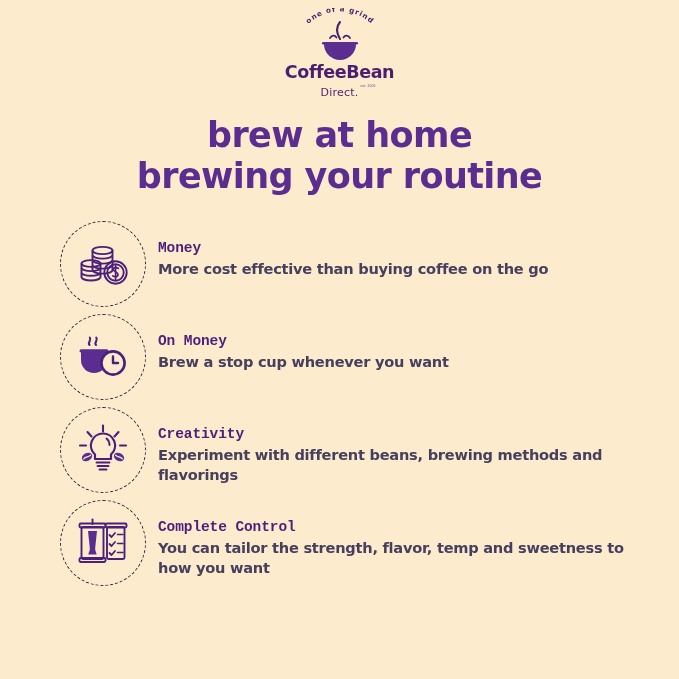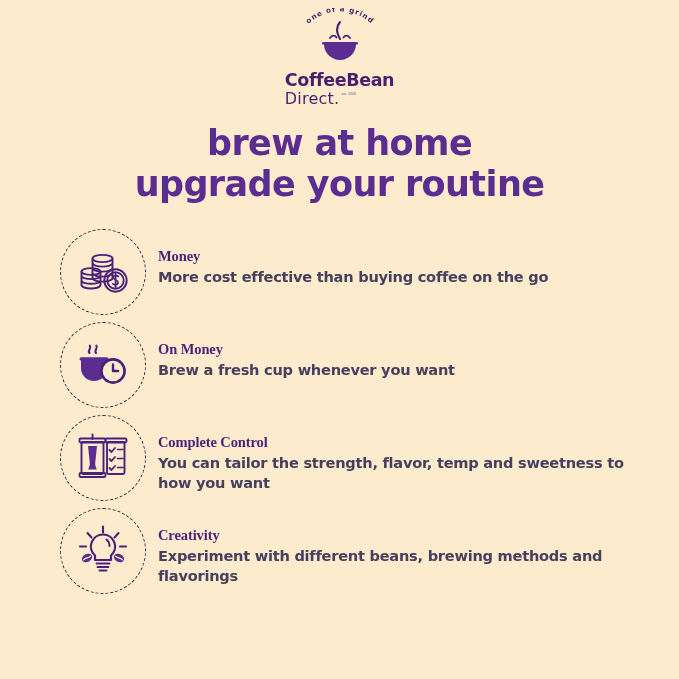--- a/index.html
+++ b/index.html
@@ -25,40 +25,40 @@
     padding-top: 8px;
   }
   .logo-mark {
     position: relative;
     width: 120px;
     height: 54px;
   }
   .logo-mark svg { display: block; }
 
   .logo-wordmark {
-    margin-top: 10px;
-    text-align: left;
+    margin-top: 2px;
+    text-align: center;
     line-height: 1;
   }
   .logo-word-main {
     font-family: "DejaVu Sans", sans-serif;
     font-size: 17.5px;
     font-weight: bold;
     letter-spacing: -0.4px;
     color: #4b1f6f;
     display: inline-block;
   }
   .logo-sub-row {
     position: relative;
     display: inline-block;
     margin-top: 1px;
   }
   .logo-word-sub {
     font-family: "DejaVu Sans", sans-serif;
-    font-size: 16px;
+    font-size: 11px;
     font-weight: normal;
     letter-spacing: 0.2px;
     color: #4b1f6f;
   }
   .logo-tm {
     position: absolute;
     right: -17px;
     top: 2px;
     font-size: 3.4px;
     color: #6b4a8a;
@@ -102,21 +102,21 @@
   }
   .icon-badge svg { display: block; }
 
   .feature-text {
     flex: 1 1 auto;
     padding-left: 12px;
     padding-top: 19px;
   }
   .feature-title {
     color: #4b1f7a;
-    font-family: Liberation Serif, serif;
+    font-family: Liberation Mono, monospace;
     font-weight: bold;
     font-size: 14.5px;
     letter-spacing: -0.1px;
     line-height: 1.15;
     margin: 0 0 2px 0;
   }
   .feature-desc {
     color: #46405e;
     font-family: "DejaVu Sans", sans-serif;
     font-size: 14.6px;
@@ -157,21 +157,21 @@
     </div>
     <div class="logo-sub-row">
       <span class="logo-word-sub">Direct.</span>
       <span class="logo-tm">est. 2006</span>
     </div>
   </div>
 </div>
 
 <h1 class="headline">
   <span class="line">brew at home</span>
-  <span class="line">upgrade your routine</span>
+  <span class="line">brewing your routine</span>
 </h1>
 
 <div class="features">
 
   <div class="feature-row">
     <div class="icon-badge">
       <svg width="52" height="52" viewBox="0 0 52 52" xmlns="http://www.w3.org/2000/svg" stroke="#4b1f7a" fill="none" stroke-width="1.9">
 
         <ellipse cx="25.5" cy="12.5" rx="10" ry="3.6"></ellipse>
         <path d="M 15.5,12.5 L 15.5,17 A 10,3.6 0 0 0 35.5,17 L 35.5,12.5"></path>
@@ -208,21 +208,59 @@
 
         <path d="M 4,18.5 L 30,18.5 L 30,27 A 13,13 0 0 1 4,27 Z" fill="#5c2d91"></path>
         <rect x="2.5" y="16.2" width="29" height="3.4" rx="1.7" fill="#5c2d91"></rect>
 
         <circle cx="36" cy="30" r="11.6" fill="#fdebcd" stroke="#4b1f7a" stroke-width="2.6"></circle>
         <path d="M 36,23.5 L 36,30 L 41,30" stroke="#4b1f7a" stroke-width="2.4" fill="none" stroke-linecap="round" stroke-linejoin="round"></path>
       </svg>
     </div>
     <div class="feature-text">
       <p class="feature-title">On Money</p>
-      <p class="feature-desc">Brew a fresh cup whenever you want</p>
+      <p class="feature-desc">Brew a stop cup whenever you want</p>
+    </div>
+  </div>
+
+  <div class="feature-row">
+    <div class="icon-badge">
+      <svg width="52" height="52" viewBox="0 0 52 52" xmlns="http://www.w3.org/2000/svg">
+
+        <g stroke="#4b1f7a" stroke-width="2.1" stroke-linecap="round" fill="none">
+          <path d="M 26,1.5 L 26,7.5"></path>
+          <path d="M 10.5,8 L 14.5,12.5"></path>
+          <path d="M 41.5,8 L 37.5,12.5"></path>
+          <path d="M 3,21.5 L 9,21.5"></path>
+          <path d="M 49,21.5 L 43,21.5"></path>
+        </g>
+
+        <path d="M 26,9.5 A 12,12 0 0 1 34,30.5 L 34,35 L 18,35 L 18,30.5
+                 A 12,12 0 0 1 26,9.5 Z" stroke="#4b1f7a" stroke-width="2.2" fill="none" stroke-linejoin="round"></path>
+        <path d="M 29.5,14.5 A 8,8 0 0 1 32.5,21" stroke="#4b1f7a" stroke-width="1.9" fill="none" stroke-linecap="round"></path>
+
+        <g stroke="#4b1f7a" stroke-width="1.9" stroke-linecap="round" fill="none">
+          <path d="M 19.5,38.5 L 32.5,38.5"></path>
+          <path d="M 20.5,42 L 31.5,42"></path>
+          <path d="M 22.5,45.5 L 29.5,45.5"></path>
+        </g>
+
+        <g fill="#5c2d91">
+          <ellipse cx="10" cy="33" rx="5.4" ry="4" transform="rotate(-28 10 33)"></ellipse>
+          <ellipse cx="42" cy="33" rx="5.4" ry="4" transform="rotate(28 42 33)"></ellipse>
+        </g>
+        <g stroke="#fdebcd" stroke-width="1.2" fill="none" stroke-linecap="round">
+          <path d="M 6.6,34.8 C 9,32.4 11,33.4 13.4,31.2"></path>
+          <path d="M 38.6,31.2 C 41,33.4 43,32.4 45.4,34.8"></path>
+        </g>
+      </svg>
+    </div>
+    <div class="feature-text">
+      <p class="feature-title">Creativity</p>
+      <p class="feature-desc">Experiment with different beans, brewing methods and flavorings</p>
     </div>
   </div>
 
   <div class="feature-row">
     <div class="icon-badge">
       <svg width="50" height="50" viewBox="0 0 50 50" xmlns="http://www.w3.org/2000/svg" stroke="#4b1f7a" fill="none" stroke-width="1.9">
 
         <rect x="3.5" y="9" width="22" height="32" rx="1.5"></rect>
         <rect x="1.5" y="5.5" width="26" height="4" rx="1.2"></rect>
         <rect x="1.5" y="40" width="26" height="4" rx="1.2"></rect>
@@ -241,52 +279,14 @@
         <path d="M 31.5,35 l 2,2 l 3.5,-4" stroke-width="1.8" stroke-linecap="round" stroke-linejoin="round"></path>
         <path d="M 39.5,34.5 L 45,34.5" stroke-width="1.6" stroke-linecap="round"></path>
       </svg>
     </div>
     <div class="feature-text">
       <p class="feature-title">Complete Control</p>
       <p class="feature-desc">You can tailor the strength, flavor, temp and sweetness to how you want</p>
     </div>
   </div>
 
-  <div class="feature-row">
-    <div class="icon-badge">
-      <svg width="52" height="52" viewBox="0 0 52 52" xmlns="http://www.w3.org/2000/svg">
-
-        <g stroke="#4b1f7a" stroke-width="2.1" stroke-linecap="round" fill="none">
-          <path d="M 26,1.5 L 26,7.5"></path>
-          <path d="M 10.5,8 L 14.5,12.5"></path>
-          <path d="M 41.5,8 L 37.5,12.5"></path>
-          <path d="M 3,21.5 L 9,21.5"></path>
-          <path d="M 49,21.5 L 43,21.5"></path>
-        </g>
-
-        <path d="M 26,9.5 A 12,12 0 0 1 34,30.5 L 34,35 L 18,35 L 18,30.5
-                 A 12,12 0 0 1 26,9.5 Z" stroke="#4b1f7a" stroke-width="2.2" fill="none" stroke-linejoin="round"></path>
-        <path d="M 29.5,14.5 A 8,8 0 0 1 32.5,21" stroke="#4b1f7a" stroke-width="1.9" fill="none" stroke-linecap="round"></path>
-
-        <g stroke="#4b1f7a" stroke-width="1.9" stroke-linecap="round" fill="none">
-          <path d="M 19.5,38.5 L 32.5,38.5"></path>
-          <path d="M 20.5,42 L 31.5,42"></path>
-          <path d="M 22.5,45.5 L 29.5,45.5"></path>
-        </g>
-
-        <g fill="#5c2d91">
-          <ellipse cx="10" cy="33" rx="5.4" ry="4" transform="rotate(-28 10 33)"></ellipse>
-          <ellipse cx="42" cy="33" rx="5.4" ry="4" transform="rotate(28 42 33)"></ellipse>
-        </g>
-        <g stroke="#fdebcd" stroke-width="1.2" fill="none" stroke-linecap="round">
-          <path d="M 6.6,34.8 C 9,32.4 11,33.4 13.4,31.2"></path>
-          <path d="M 38.6,31.2 C 41,33.4 43,32.4 45.4,34.8"></path>
-        </g>
-      </svg>
-    </div>
-    <div class="feature-text">
-      <p class="feature-title">Creativity</p>
-      <p class="feature-desc">Experiment with different beans, brewing methods and flavorings</p>
-    </div>
-  </div>
-
 
 </div>
 
 </body></html>

